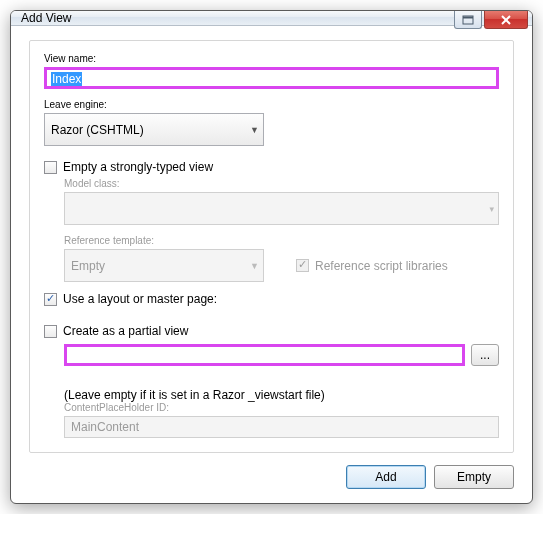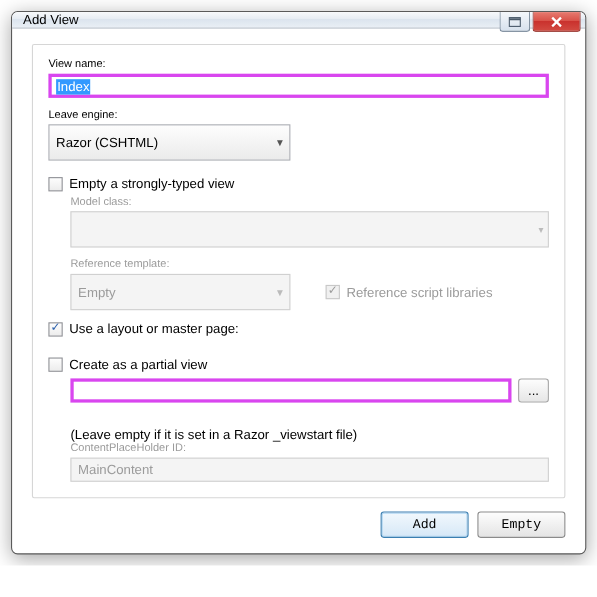--- a/index.html
+++ b/index.html
@@ -192,21 +192,21 @@
     justify-content: flex-end;
     gap: 8px;
     margin-top: 12px;
   }
   .btn {
     min-width: 80px;
     height: 24px;
     border: 1px solid #8b8b8b;
     border-radius: 3px;
     background: linear-gradient(to bottom, #fdfdfd, #e4e4e4);
-    font-family: Liberation Mono, monospace;
+    font-family: Liberation Sans, sans-serif;
     font-size: 12px;
     display: flex;
     align-items: center;
     justify-content: center;
     cursor: default;
     padding: 0 14px;
   }
   .btn.primary {
     border-color: #3c7fb1;
     box-shadow: 0 0 0 1px #b3d7f2 inset;

